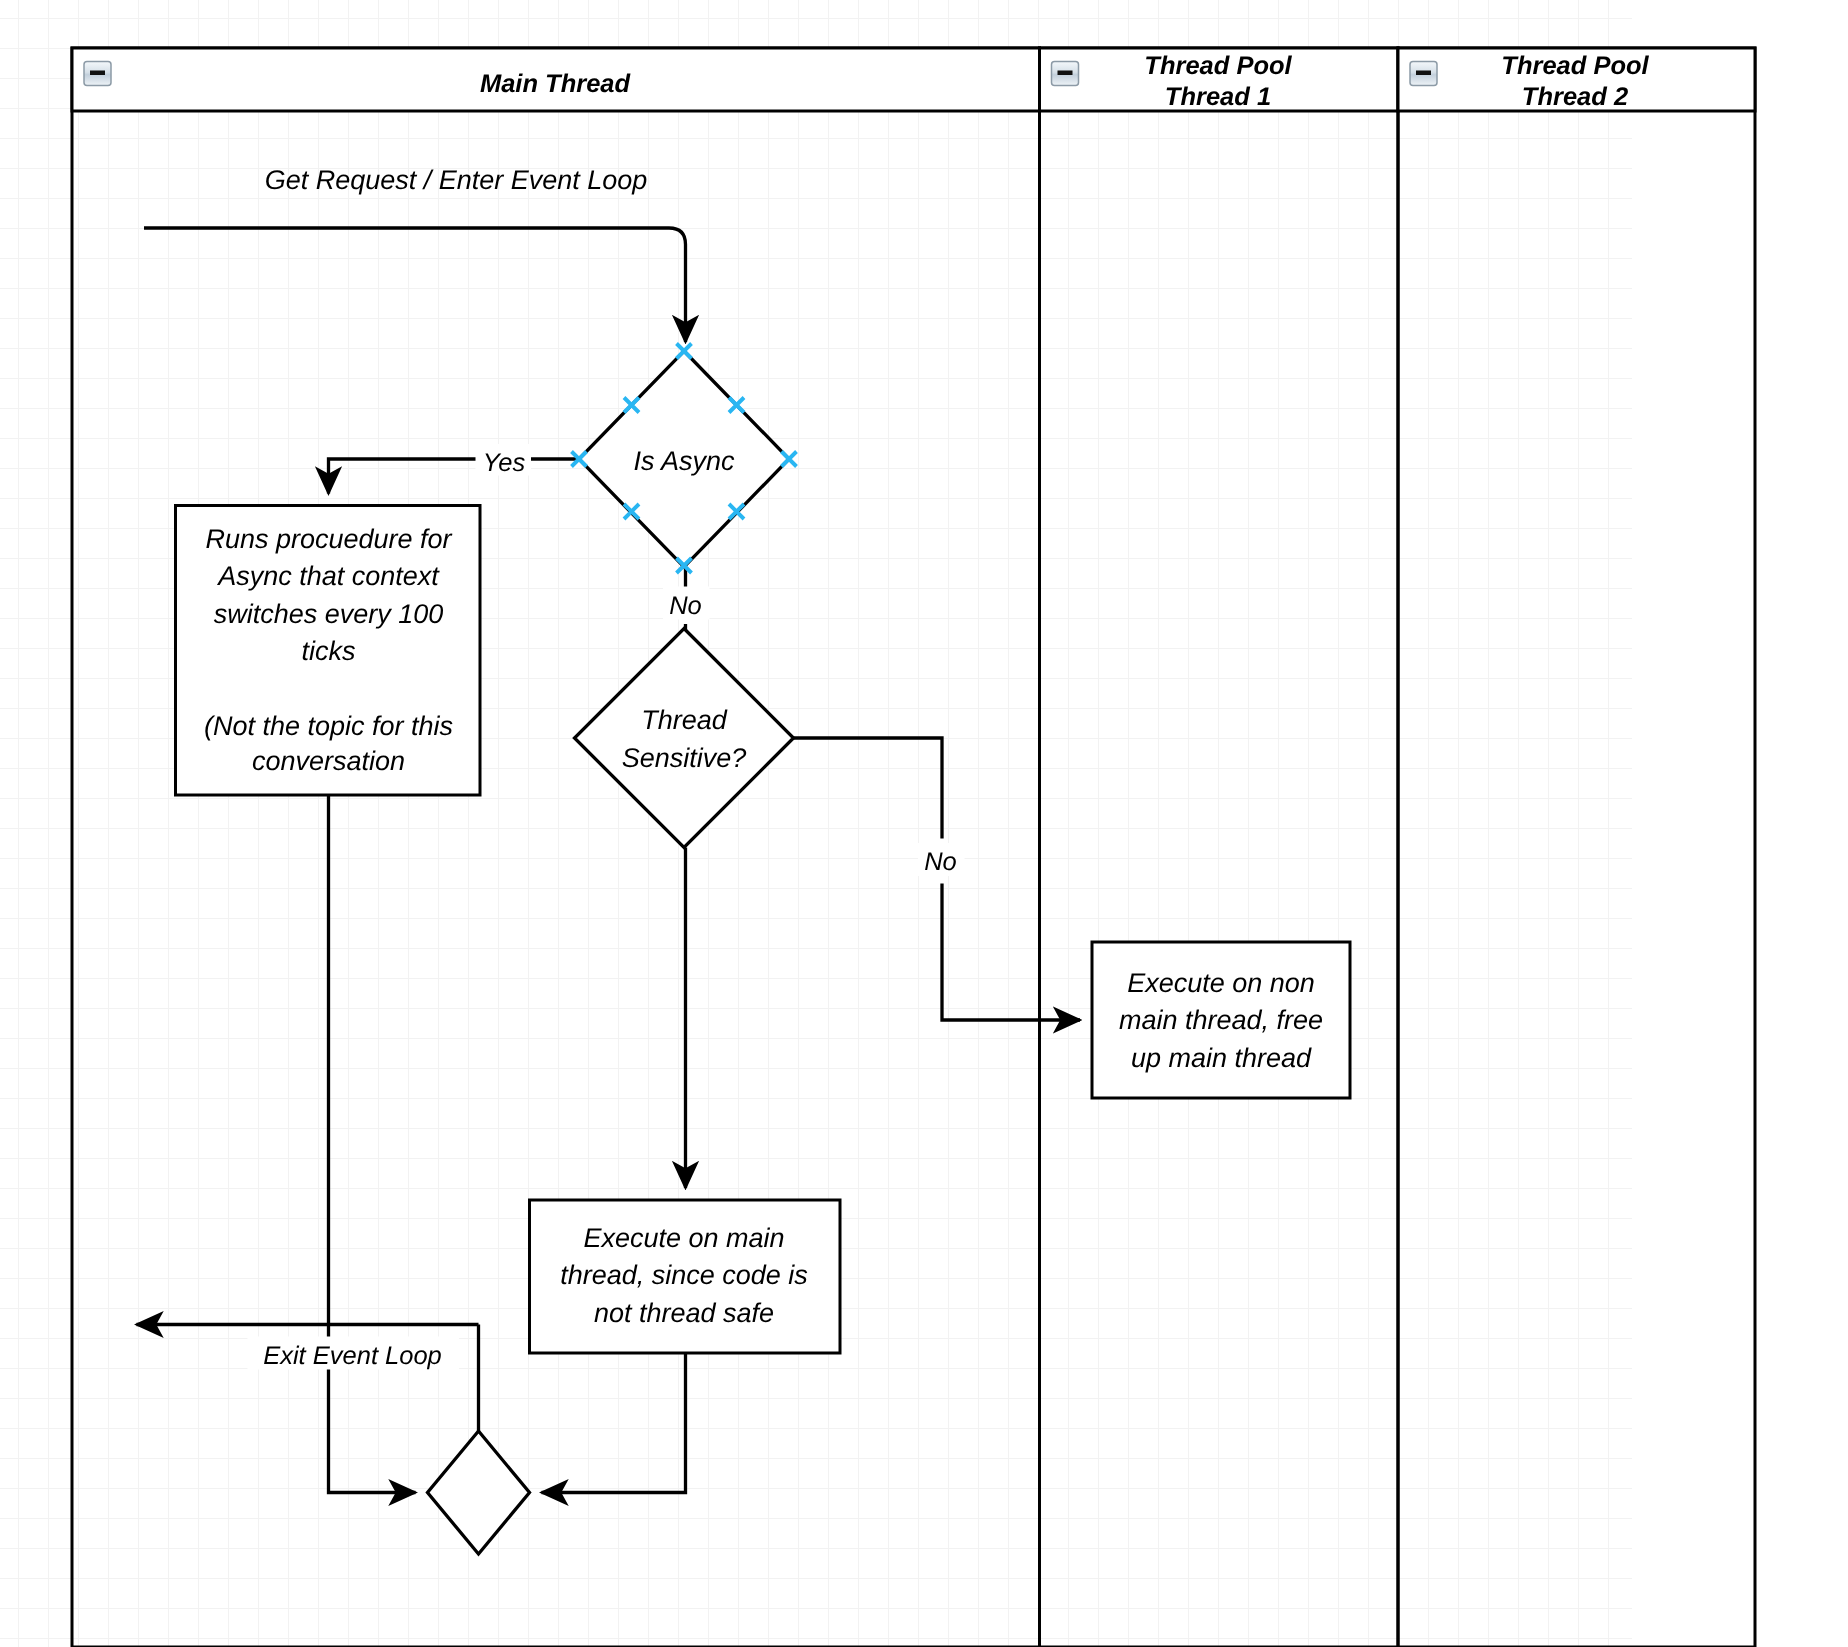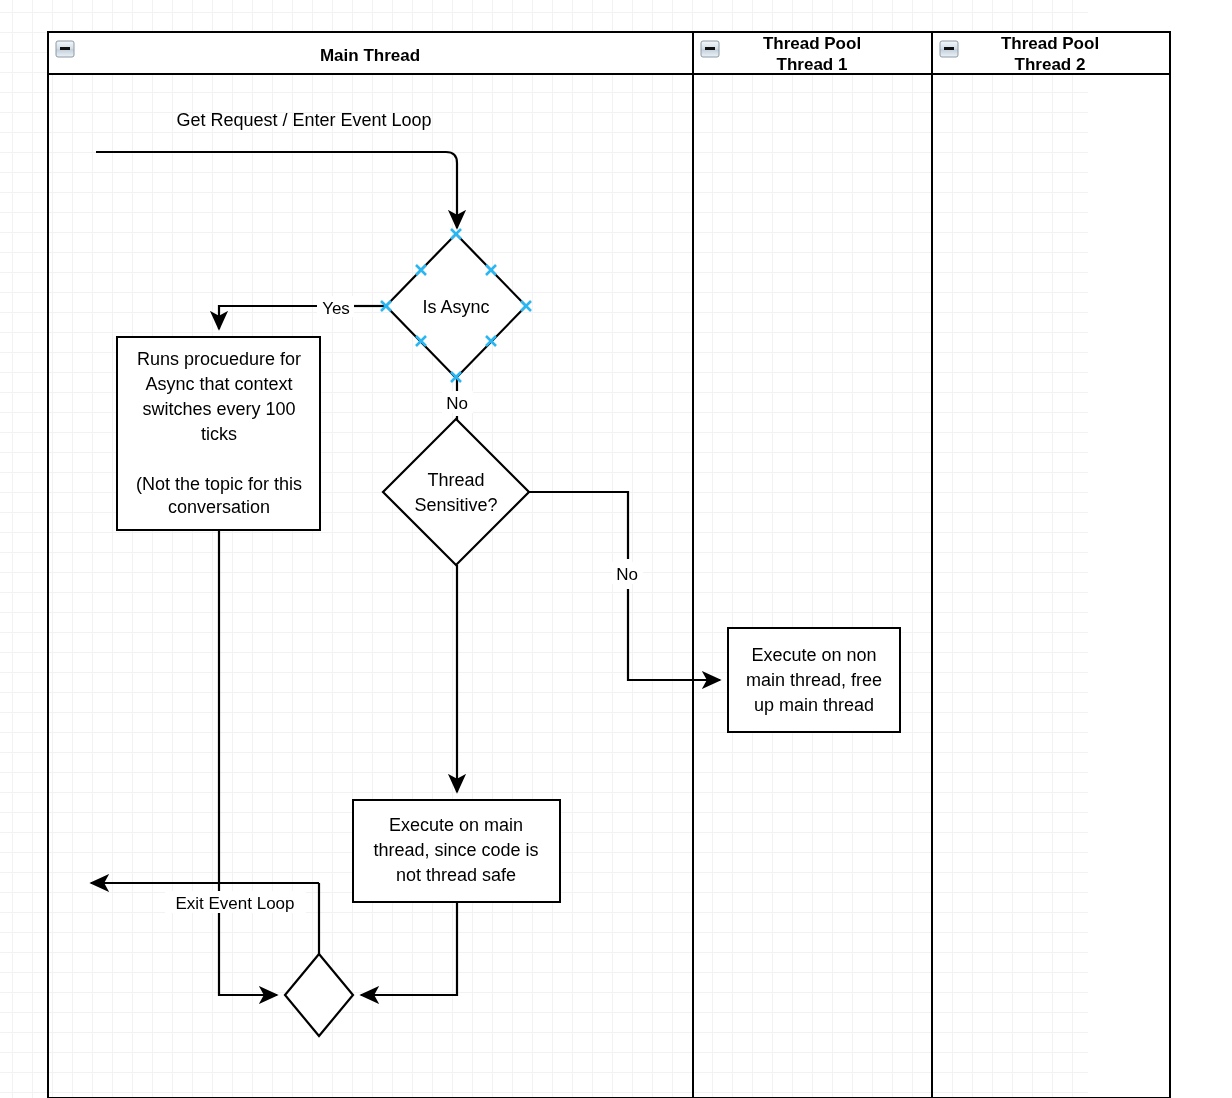--- a/index.html
+++ b/index.html
@@ -23,20 +23,21 @@
       linear-gradient(to right, #f2f2f2 1px, transparent 1px),
       linear-gradient(to bottom, #f2f2f2 1px, transparent 1px),
       linear-gradient(to right, #d0d0d0 1px, transparent 1px),
       linear-gradient(to bottom, #d0d0d0 1px, transparent 1px);
     background-size:
       20px 20px,
       20px 20px,
       100px 100px,
       100px 100px;
     background-position: 12px 12px, 12px 12px, 12px 12px, 12px 12px;
+    font-style: italic;
   }
   svg#diagram {
     position: absolute;
     left: 0;
     top: 0;
     width: 1232px;
     height: 1098px;
     display: block;
   }
   .lane-rect {

